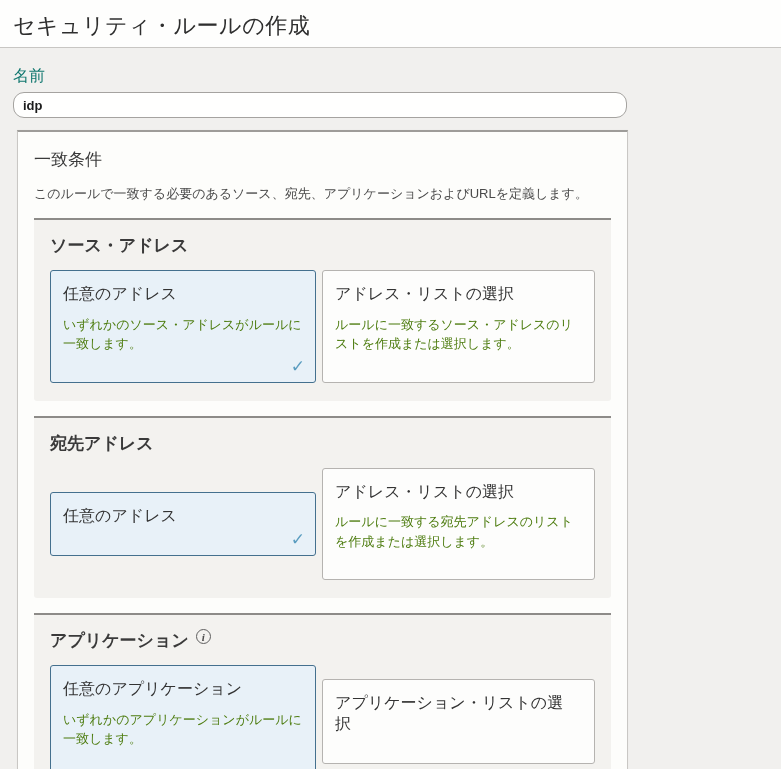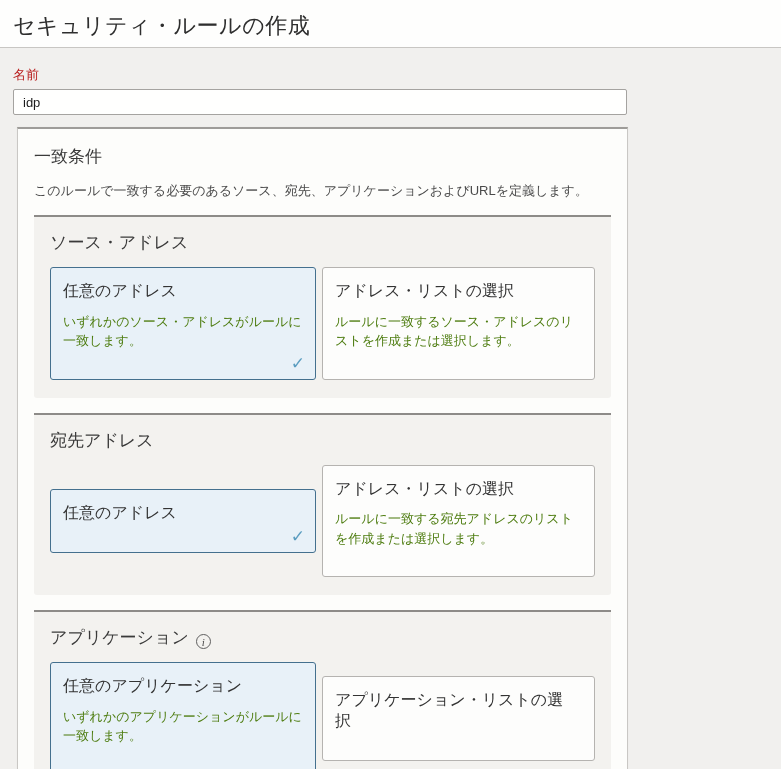--- a/index.html
+++ b/index.html
@@ -11,43 +11,43 @@
   .page { width:781px; height:748px; position:relative; }
 
   .header {
     background:#fefefd; height:48px; padding:11px 0 0 13px;
     border-bottom:1px solid #c8c6c3;
   }
   .page-title { font-size:22px; font-weight:400; color:#2e2e2e; letter-spacing:0.5px; }
 
   .body { padding:18px 13px 0 13px; }
 
-  .field-label { font-size:13px; color:#b91c1c; margin-bottom:5px; }
+  .field-label { font-size:16px; color:#0f766e; margin-bottom:5px; }
   .name-input {
     display:block; width:614px; height:26px; background:#fffffe;
-    border:1px solid #a5a3a0; border-radius:2px; padding:0 9px;
+    border:1px solid #a5a3a0; border-radius:11px; padding:0 9px;
     font-family:"Liberation Sans","DejaVu Sans",sans-serif;
-    font-size:13px; font-weight:400; color:#1c1c1c; outline:none;
+    font-size:13px; font-weight:700; color:#1c1c1c; outline:none;
   }
   .helper { max-width:737px; margin-top:5px; font-size:12.5px; line-height:1.55; color:#8f8c85; }
 
   .panel {
     margin:12px 0 0 4px; width:611px; min-height:594px;
     background:#fdfdfb; border:1px solid #c9c7c4; border-top:2px solid #9e9c99;
     padding:16px; box-shadow:0 0 1px rgba(0,0,0,0.05);
   }
   .panel-title { font-size:17px; font-weight:400; color:#3a3a3a; }
   .panel-desc { margin-top:14px; font-size:13px; color:#4a4a4a; }
 
   .group {
     margin-top:15px; background:#f3f2ef;
     border-top:2px solid #8d8b88; border-radius:0 0 3px 3px;
     padding:14px 16px 18px 16px;
   }
-  .group-heading { font-size:17px; font-weight:400; color:#3a3a3a; display:flex; align-items:flex-end; }
+  .group-heading { font-size:17px; font-weight:700; color:#3a3a3a; display:flex; align-items:flex-start; }
   .info-icon {
     display:inline-flex; align-items:center; justify-content:center;
     width:15px; height:15px; margin-left:7px; border:1px solid #5f5f5f;
     border-radius:50%; font-family:"Liberation Serif","DejaVu Serif",serif;
     font-style:italic; font-size:11px; color:#4a4a4a; cursor:pointer;
   }
   .cards { display:flex; gap:6px; margin-top:13px; align-items:center; }
   .card {
     position:relative; border-radius:3px; padding:12px 12px 28px 12px; cursor:pointer;
   }

